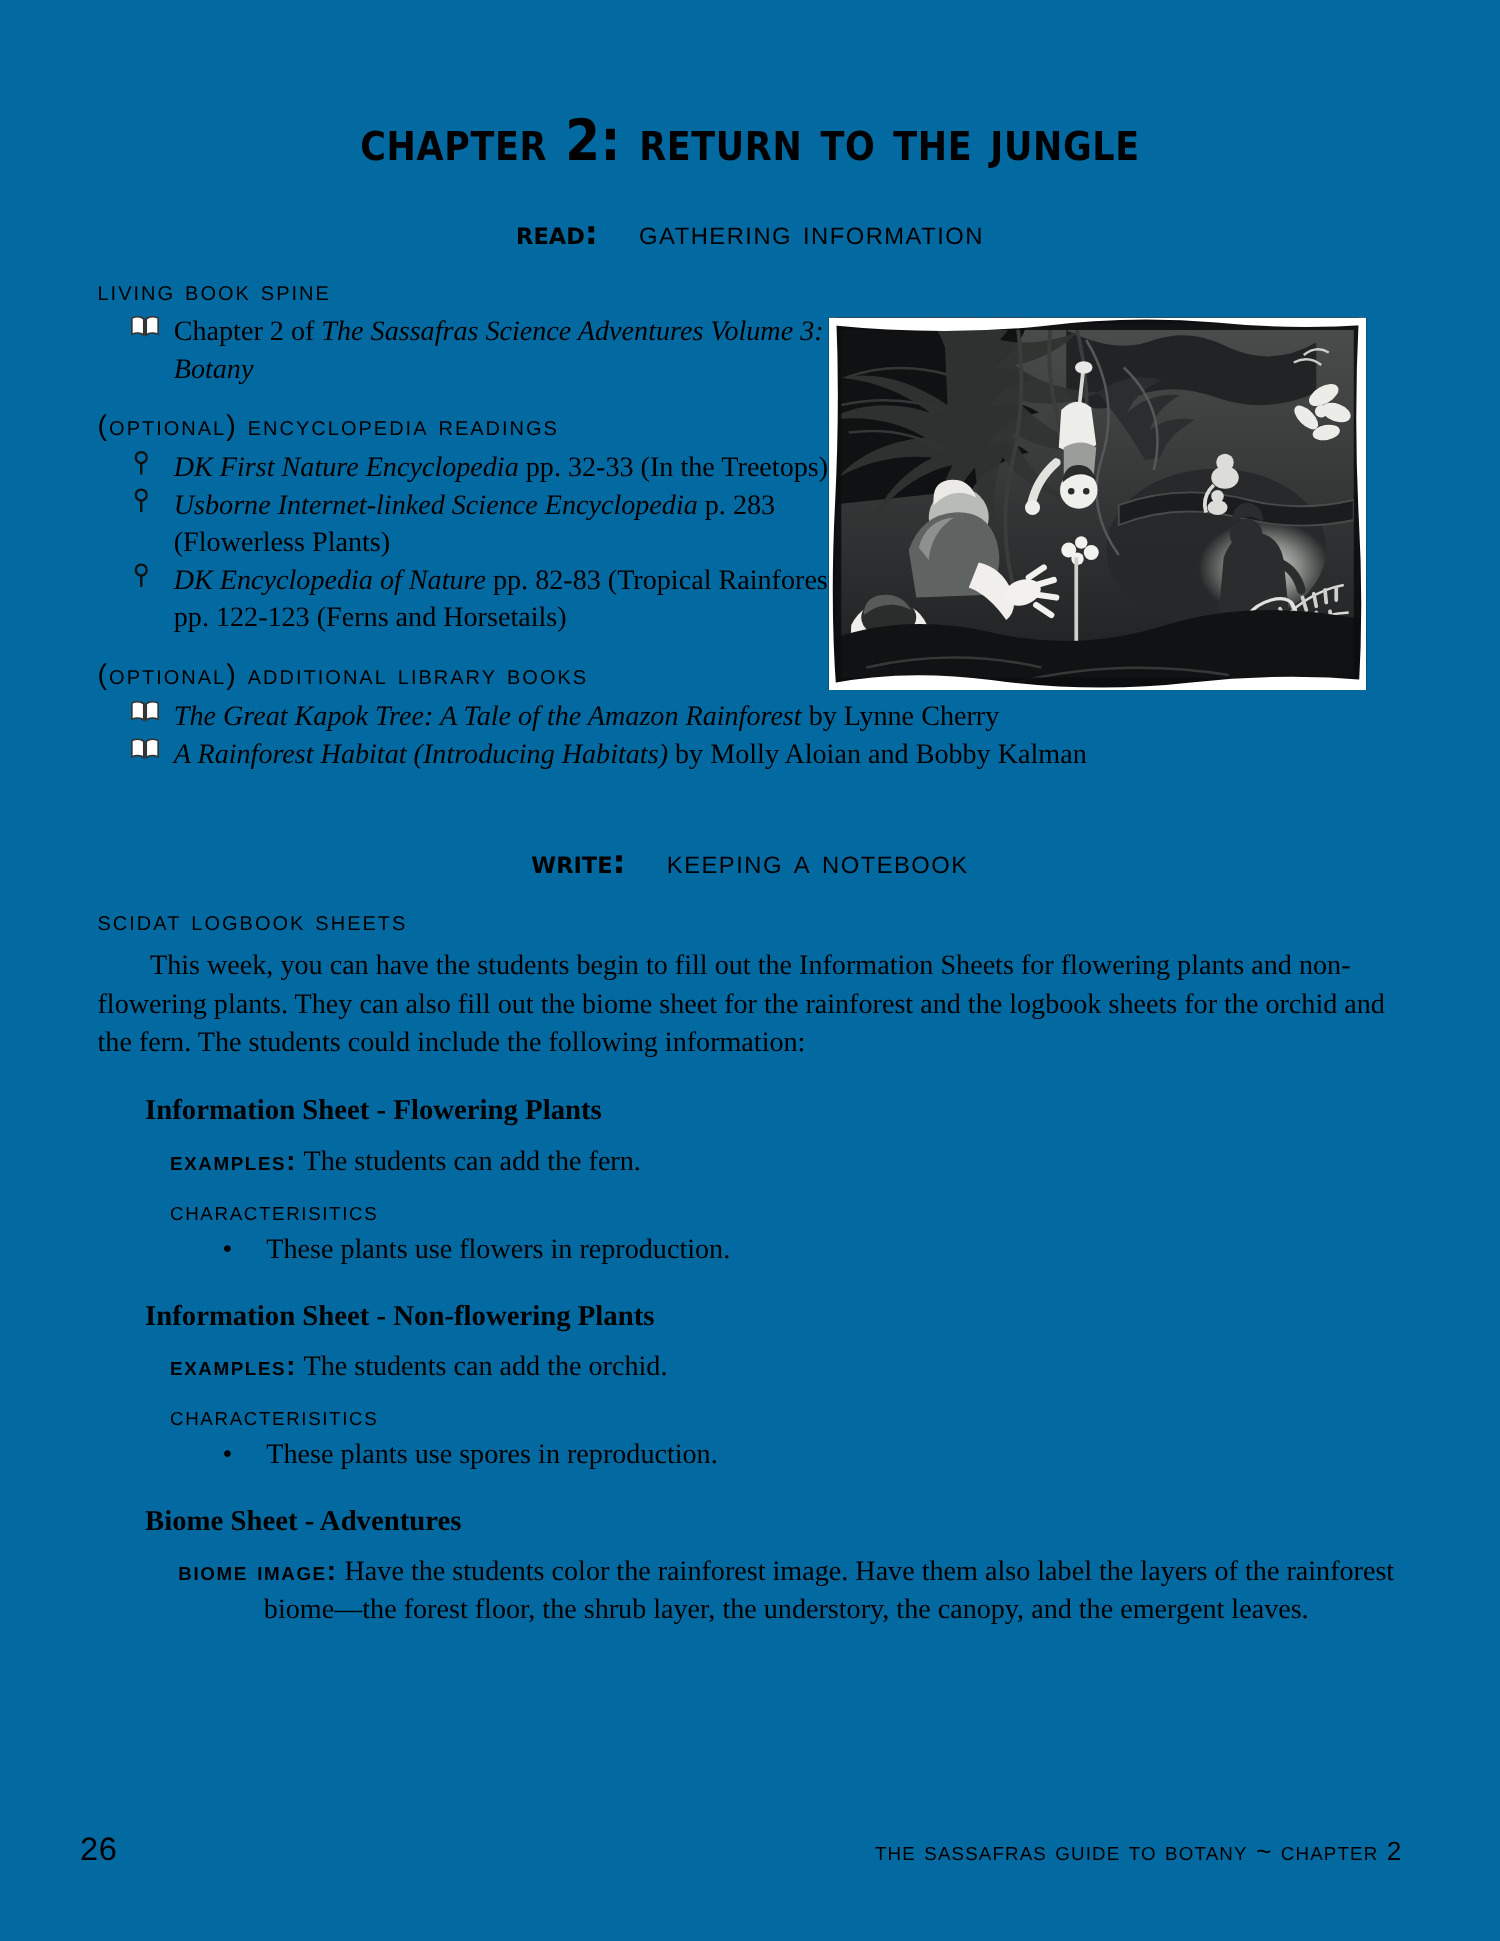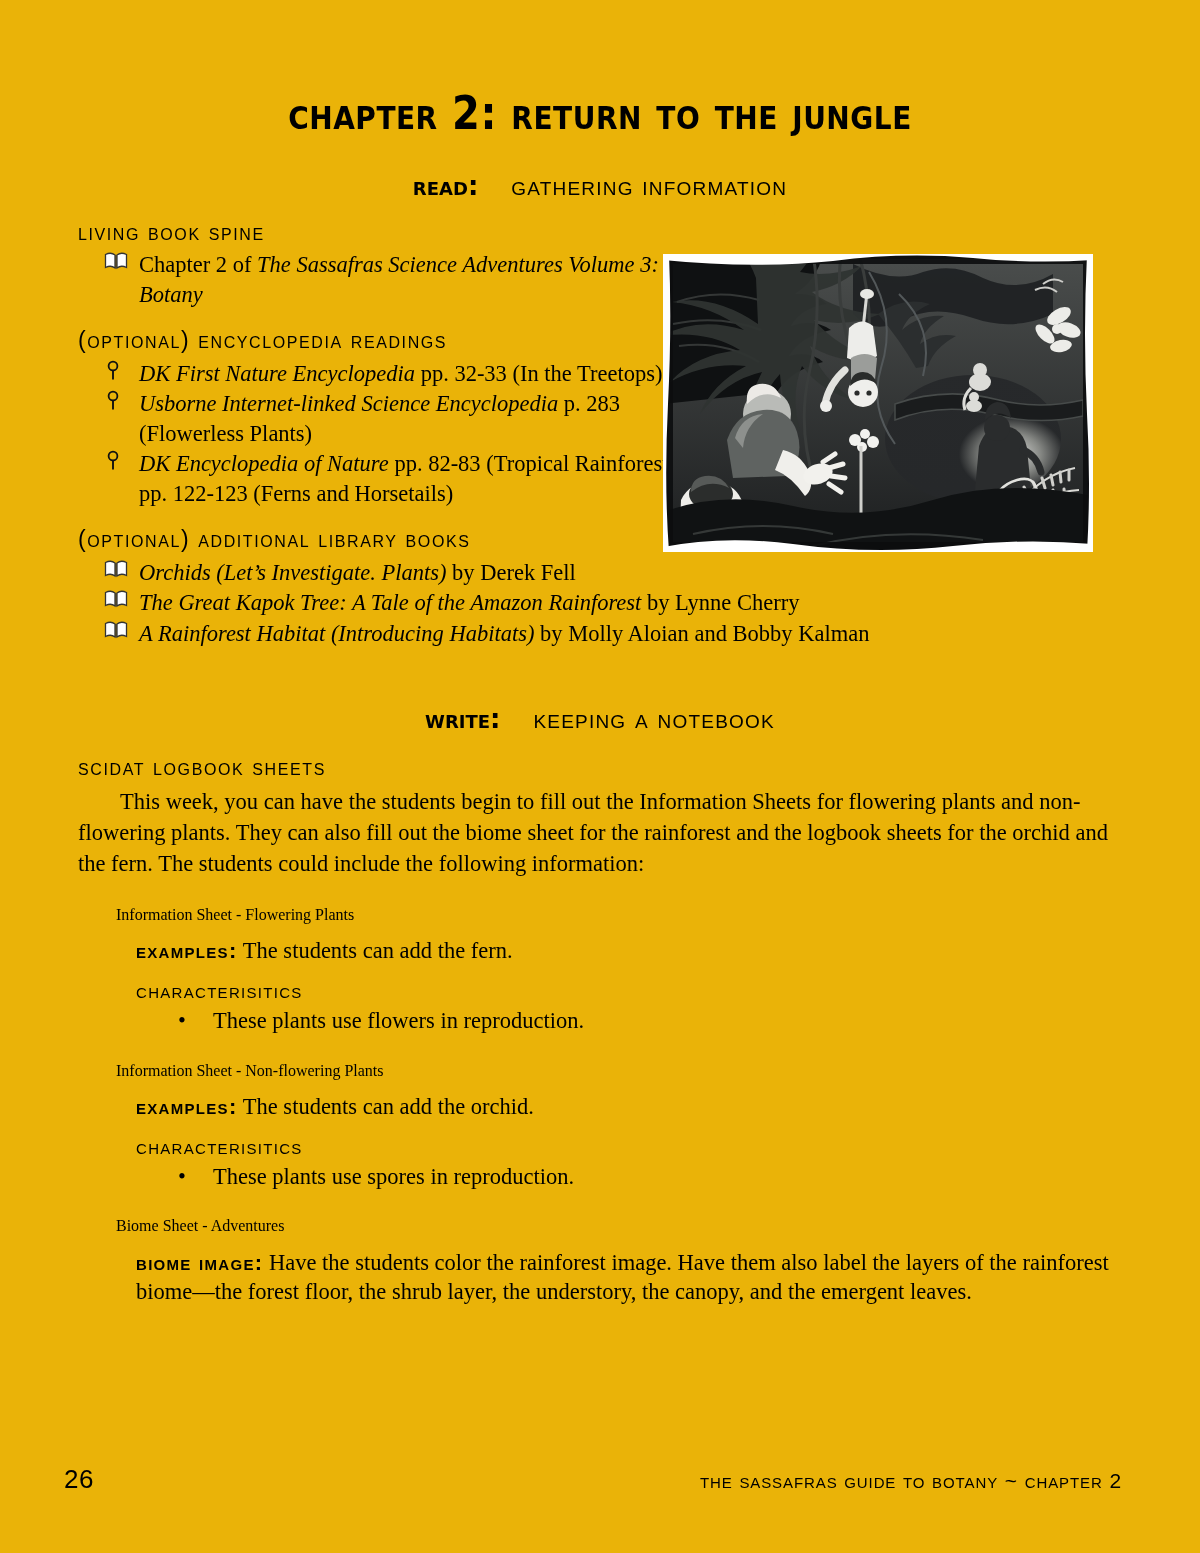--- a/index.html
+++ b/index.html
@@ -8,21 +8,21 @@
     background: #ffffff;
   }
   body {
     font-family: "Liberation Serif", "DejaVu Serif", serif;
     color: #000000;
   }
   .page {
     position: relative;
     width: 1200px;
     height: 1553px;
-    background: #eab308;
+    background: #0369a1;
     overflow: hidden;
     box-sizing: border-box;
     padding: 0 78px;
   }
 
   
   .chapter-title {
     text-align: center;
     font-family: "DejaVu Sans", sans-serif;
     font-weight: bold;
@@ -105,36 +105,36 @@
   .body-par {
     font-size: 22.5px;
     line-height: 1.37;
     margin: 6px 0 0 0;
     text-indent: 42px;
     text-align: left;
   }
 
   .sheet-title {
     font-family: "Liberation Serif", serif;
-    font-weight: normal;
-    font-size: 16px;
+    font-weight: bold;
+    font-size: 23px;
     margin: 0;
     padding-top: 25px;
     padding-left: 38px;
     line-height: 1.2;
   }
 
   .field-line {
     font-size: 22.5px;
     line-height: 1.33;
     margin: 0;
     padding-top: 12px;
     padding-left: 58px;
   }
-  .field-line.wide { padding-right: 0px; }
+  .field-line.wide { padding-right: 0px; text-align: center; }
   .field-label {
     font-family: "Liberation Sans", sans-serif;
     font-weight: 700;
     font-size: 22px;
     font-variant: small-caps;
     text-transform: lowercase;
     letter-spacing: 1.3px;
   }
   .char-head {
     font-family: "Liberation Sans", sans-serif;
@@ -253,30 +253,20 @@
           <circle cx="9" cy="6" r="4.4" fill="none" stroke="#111" stroke-width="1.8"></circle>
           <line x1="9" y1="10.6" x2="9" y2="19.5" stroke="#111" stroke-width="1.9"></line>
         </svg>
       </span>
       <span><i>DK Encyclopedia of Nature</i><span> pp. 82-83 (Tropical Rainforests), pp. 122-123 (Ferns and Horsetails)</span></span>
     </li>
   </ul>
 
   <h3 class="sub-head">(Optional) Additional Library Books</h3>
   <ul class="booklist">
-    <li>
-      <span class="marker">
-        <svg class="mk-svg" width="24" height="20" viewBox="0 0 24 20" aria-hidden="true">
-          <path d="M1.5 3.5 C4.5 2, 8.5 2, 11 4 L11 17 C8.5 15, 4.5 15, 1.5 16.5 Z" fill="#ffffff" stroke="#333" stroke-width="1.3"></path>
-          <path d="M22.5 3.5 C19.5 2, 15.5 2, 13 4 L13 17 C15.5 15, 19.5 15, 22.5 16.5 Z" fill="#ffffff" stroke="#333" stroke-width="1.3"></path>
-          <line x1="12" y1="4" x2="12" y2="17" stroke="#333" stroke-width="1.2"></line>
-        </svg>
-      </span>
-      <span><i>Orchids (Let’s Investigate. Plants)</i><span> by Derek Fell</span></span>
-    </li>
     <li>
       <span class="marker">
         <svg class="mk-svg" width="24" height="20" viewBox="0 0 24 20" aria-hidden="true">
           <path d="M1.5 3.5 C4.5 2, 8.5 2, 11 4 L11 17 C8.5 15, 4.5 15, 1.5 16.5 Z" fill="#ffffff" stroke="#333" stroke-width="1.3"></path>
           <path d="M22.5 3.5 C19.5 2, 15.5 2, 13 4 L13 17 C15.5 15, 19.5 15, 22.5 16.5 Z" fill="#ffffff" stroke="#333" stroke-width="1.3"></path>
           <line x1="12" y1="4" x2="12" y2="17" stroke="#333" stroke-width="1.2"></line>
         </svg>
       </span>
       <span><i>The Great Kapok Tree: A Tale of the Amazon Rainforest</i><span> by Lynne Cherry</span></span>
     </li>

